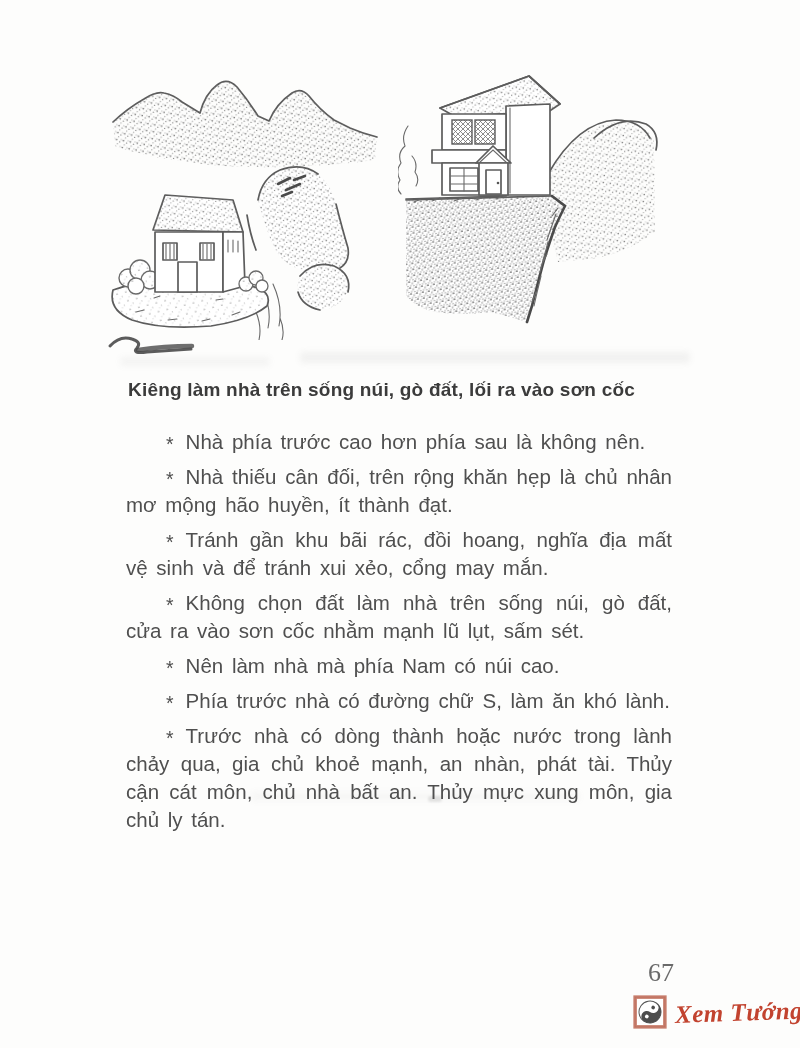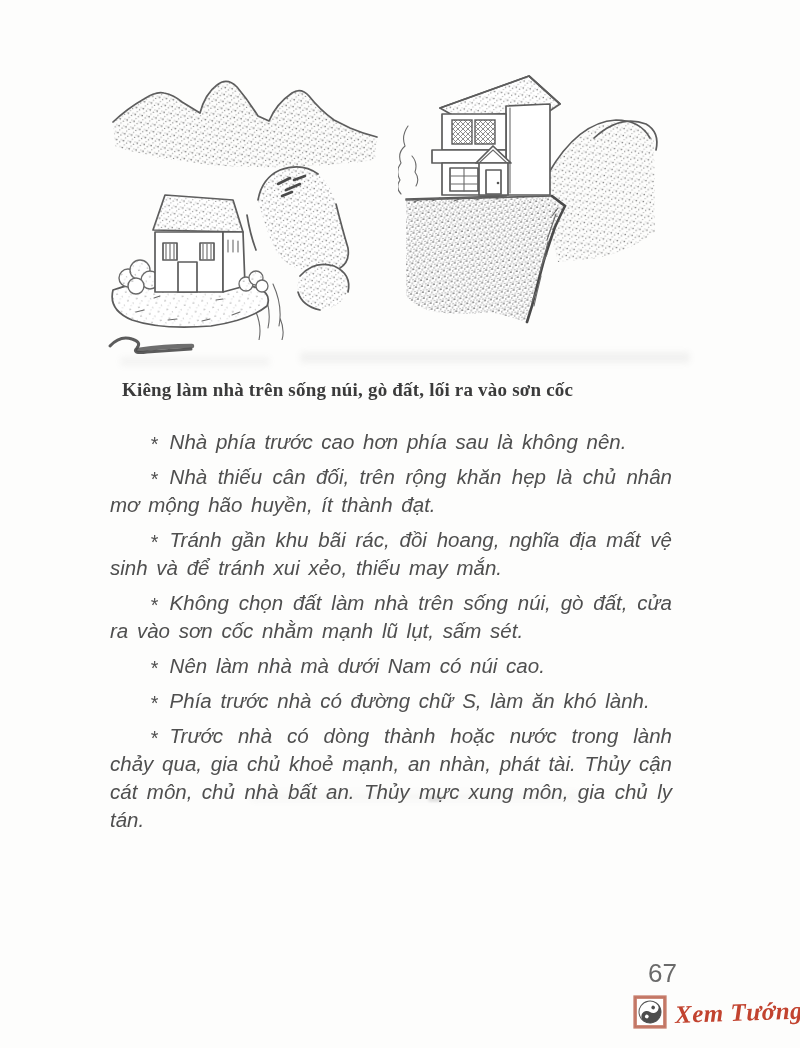--- a/index.html
+++ b/index.html
@@ -34,44 +34,43 @@
   .wht{fill:#ffffff; stroke:var(--line_ink); stroke-width:1.7; stroke-linejoin:round;}
   
   .scribble{position:absolute; left:104px; top:330px; width:110px; height:26px;}
   .bleed{position:absolute; background:#909090; filter:blur(3px); border-radius:4px;}
   .bleed-1{left:300px; top:352px; width:390px; height:11px; opacity:0.10;}
   .bleed-2{left:120px; top:357px; width:150px; height:9px; opacity:0.08;}
   .bleed-3{left:250px; top:792px; width:330px; height:9px; opacity:0.06;}
   .bleed-4{left:428px; top:796px; width:14px; height:6px; opacity:0.22; filter:blur(1px);}
   
   .caption{
-    position:absolute; left:122px; top:379px; width:580px;
+    position:absolute; left:128px; top:379px; width:580px;
     margin:0;
     font-size:19px; font-weight:700; letter-spacing:0.2px;
     color:var(--caption_ink);
-    font-family:Liberation Serif, serif;
   }
   .content{
     position:absolute; left:110px; top:428px; width:562px;
     color:var(--ink);
     font-size:20.5px; line-height:28px;
     text-align:justify;
     word-spacing:3px;
   }
-  .bullet{margin:0 0 7px 0; text-indent:40px;font-style:italic;}
+  .bullet{margin:0 0 7px 16px; text-indent:40px;}
   .marker{
     display:inline-block; text-indent:0;
     margin-right:12px;
     font-size:0.95em;
     position:relative; top:2px;
   }
   
   .page-number{
     position:absolute; left:648px; top:958px;
-    font-family:Liberation Sans, sans-serif;
+    font-family:Liberation Serif, serif;
     font-size:26px; color:var(--pagenum_ink);
   }
   .watermark{
     position:absolute; left:633px; top:995px;
     display:flex; align-items:center; gap:8px;
   }
   .wm-logo{width:34px; height:34px; display:block;}
   .wm-text{
     font-family:"Liberation Serif", serif;
     font-style:italic; font-weight:700;
@@ -221,23 +220,23 @@
   <div class="bleed bleed-1"></div>
   <div class="bleed bleed-2"></div>
   <div class="bleed bleed-3"></div>
   <div class="bleed bleed-4"></div>
 
   <h2 class="caption">Kiêng làm nhà trên sống núi, gò đất, lối ra vào sơn cốc</h2>
 
   <div class="content">
     <p class="bullet"><span class="marker">*</span><span>Nhà phía trước cao hơn phía sau là không nên.</span></p>
     <p class="bullet"><span class="marker">*</span><span>Nhà thiếu cân đối, trên rộng khăn hẹp là chủ nhân mơ mộng hão huyền, ít thành đạt.</span></p>
-    <p class="bullet"><span class="marker">*</span><span>Tránh gần khu bãi rác, đồi hoang, nghĩa địa mất vệ sinh và để tránh xui xẻo, thiếu may mắn.</span></p>
+    <p class="bullet"><span class="marker">*</span><span>Tránh gần khu bãi rác, đồi hoang, nghĩa địa mất vệ sinh và để tránh xui xẻo, cổng may mắn.</span></p>
     <p class="bullet"><span class="marker">*</span><span>Không chọn đất làm nhà trên sống núi, gò đất, cửa ra vào sơn cốc nhằm mạnh lũ lụt, sấm sét.</span></p>
-    <p class="bullet"><span class="marker">*</span><span>Nên làm nhà mà dưới Nam có núi cao.</span></p>
+    <p class="bullet"><span class="marker">*</span><span>Nên làm nhà mà phía Nam có núi cao.</span></p>
     <p class="bullet"><span class="marker">*</span><span>Phía trước nhà có đường chữ S, làm ăn khó lành.</span></p>
     <p class="bullet"><span class="marker">*</span><span>Trước nhà có dòng thành hoặc nước trong lành chảy qua, gia chủ khoẻ mạnh, an nhàn, phát tài. Thủy cận cát môn, chủ nhà bất an. Thủy mực xung môn, gia chủ ly tán.</span></p>
   </div>
 
   <div class="page-number">67</div>
 
   <div class="watermark">
     <span class="wm-logo">
       <svg viewBox="0 0 48 48" width="34" height="34">
         <rect x="3" y="3" width="42" height="42" fill="#ffffff" stroke="#c9806f" stroke-width="5"></rect>

